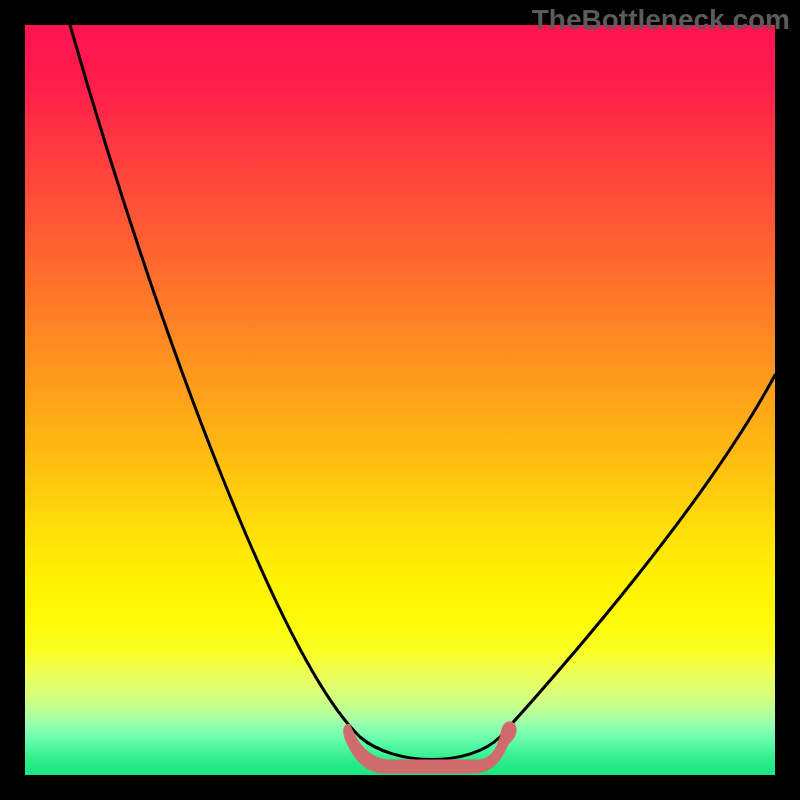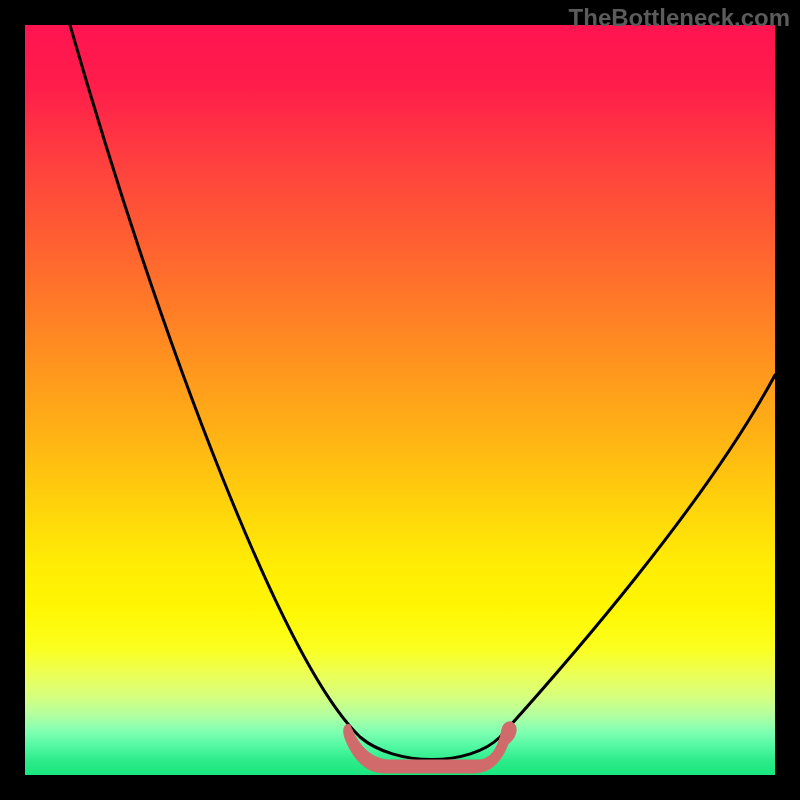--- a/index.html
+++ b/index.html
@@ -13,21 +13,21 @@
   .frame {
     position: relative;
     width: 800px;
     height: 800px;
     background: #000000;
   }
   .watermark {
     position: absolute;
     top: 4px;
     right: 10px;
-    font-size: 24px;
+    font-size: 28px;
     font-weight: bold;
     color: #5b5b5b;
     letter-spacing: 0;
     z-index: 5;
   }
   .plot-area {
     position: absolute;
     left: 25px;
     top: 25px;
     width: 750px;

